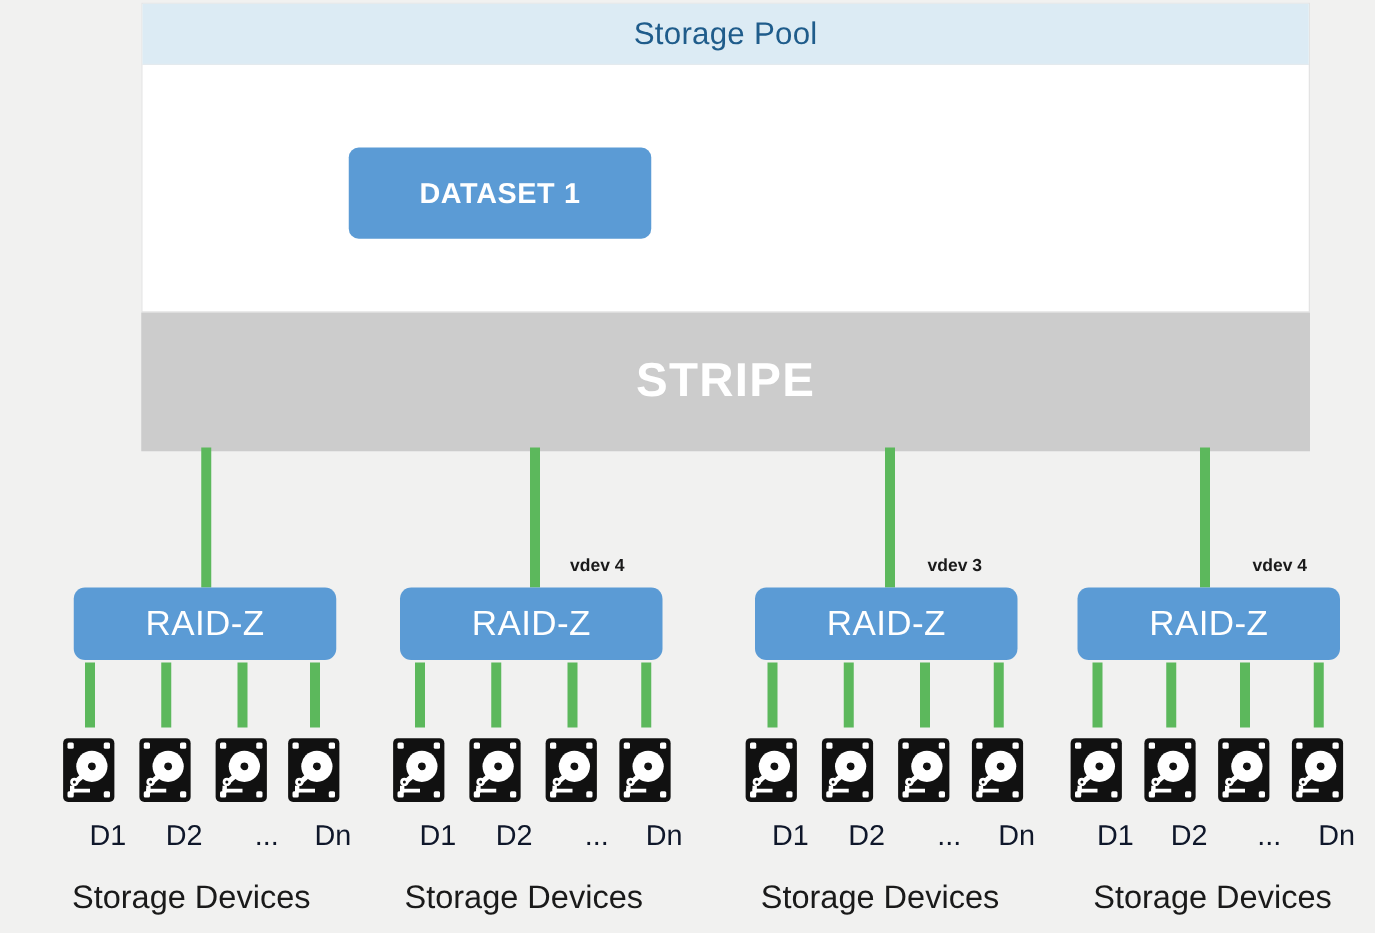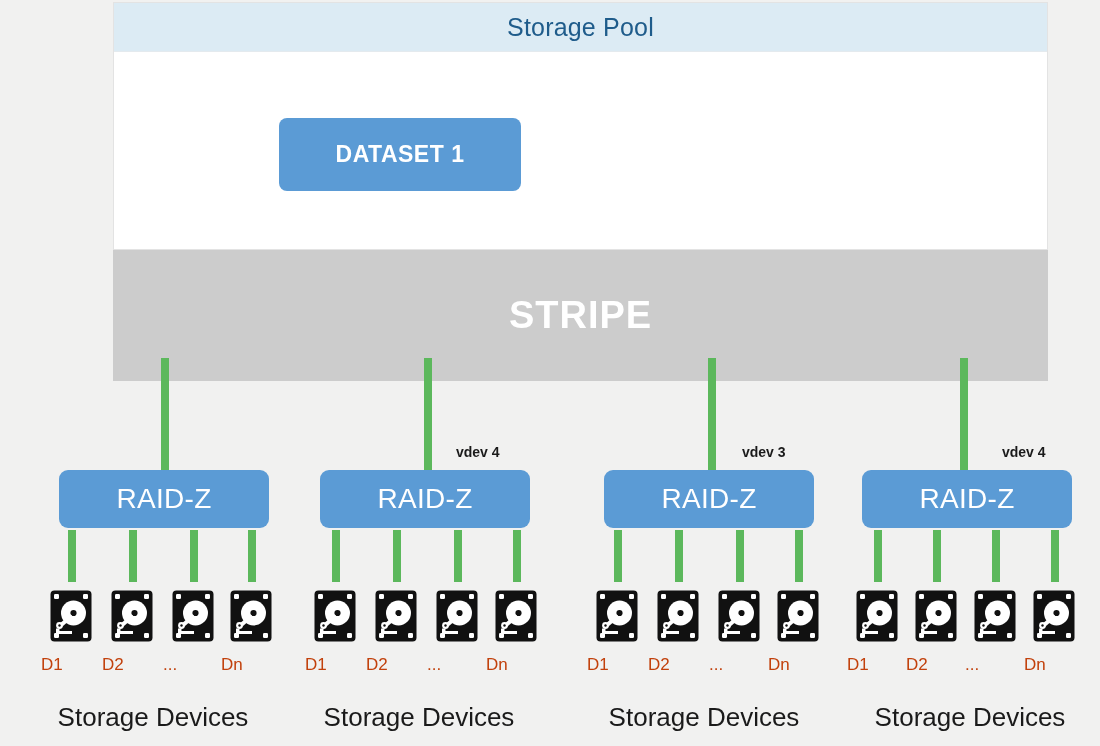--- a/index.html
+++ b/index.html
@@ -68,21 +68,21 @@
   .ds-1 { left: 165px; top: 115px; width: 242px; height: 73px; }
   .ds-2 { left: 455px; top: 115px; width: 242px; height: 73px; }
   .ds-3 { left: 738px; top: 115px; width: 242px; height: 73px; }
 
   
   .stripe {
     position: absolute;
     left: 113px;
     top: 250px;
     width: 935px;
-    height: 131px;
+    height: 111px;
     background: #cccccc;
     display: flex;
     align-items: center;
     justify-content: center;
   }
   .stripe-label {
     color: #ffffff;
     font-size: 38px;
     font-weight: bold;
     letter-spacing: 1px;
@@ -131,23 +131,23 @@
     top: 590px;
     width: 42px;
     height: 52px;
   }
   .disk svg { display: block; width: 42px; height: 52px; }
 
   .disk-label {
     position: absolute;
     top: 655px;
     width: 60px;
-    text-align: left;
-    font-size: 17px;
-    color: #c2410c;
+    text-align: right;
+    font-size: 23px;
+    color: #0f172a;
     font-family: "Liberation Sans", sans-serif;
   }
 
   
   .group-caption {
     position: absolute;
     top: 702px;
     width: 300px;
     text-align: center;
     font-size: 26px;

